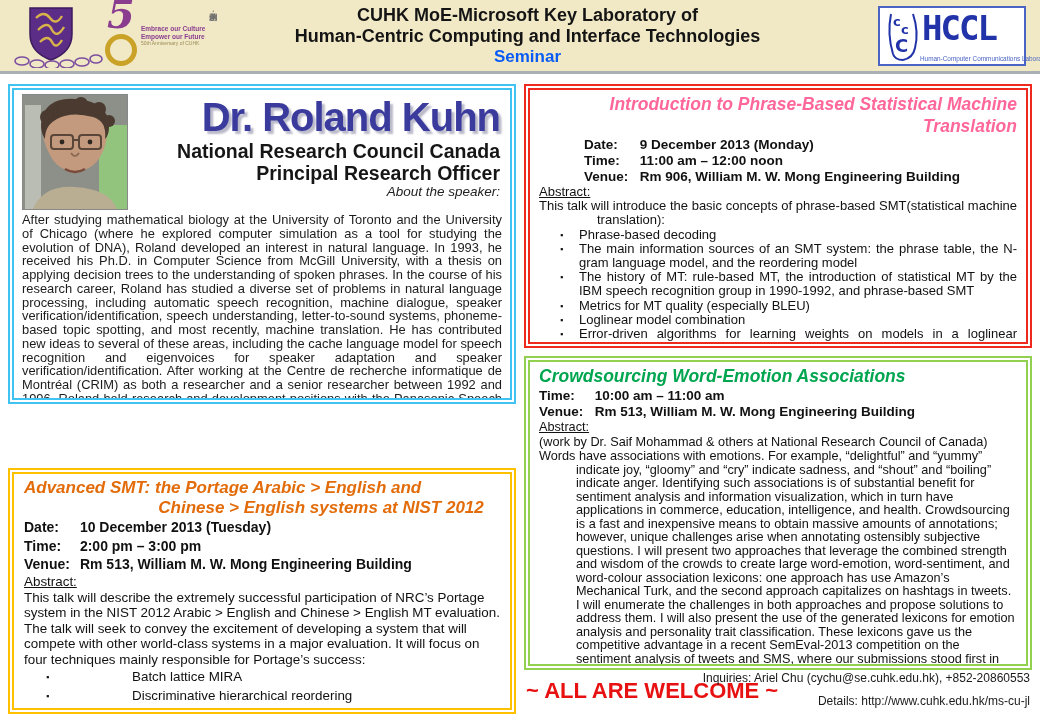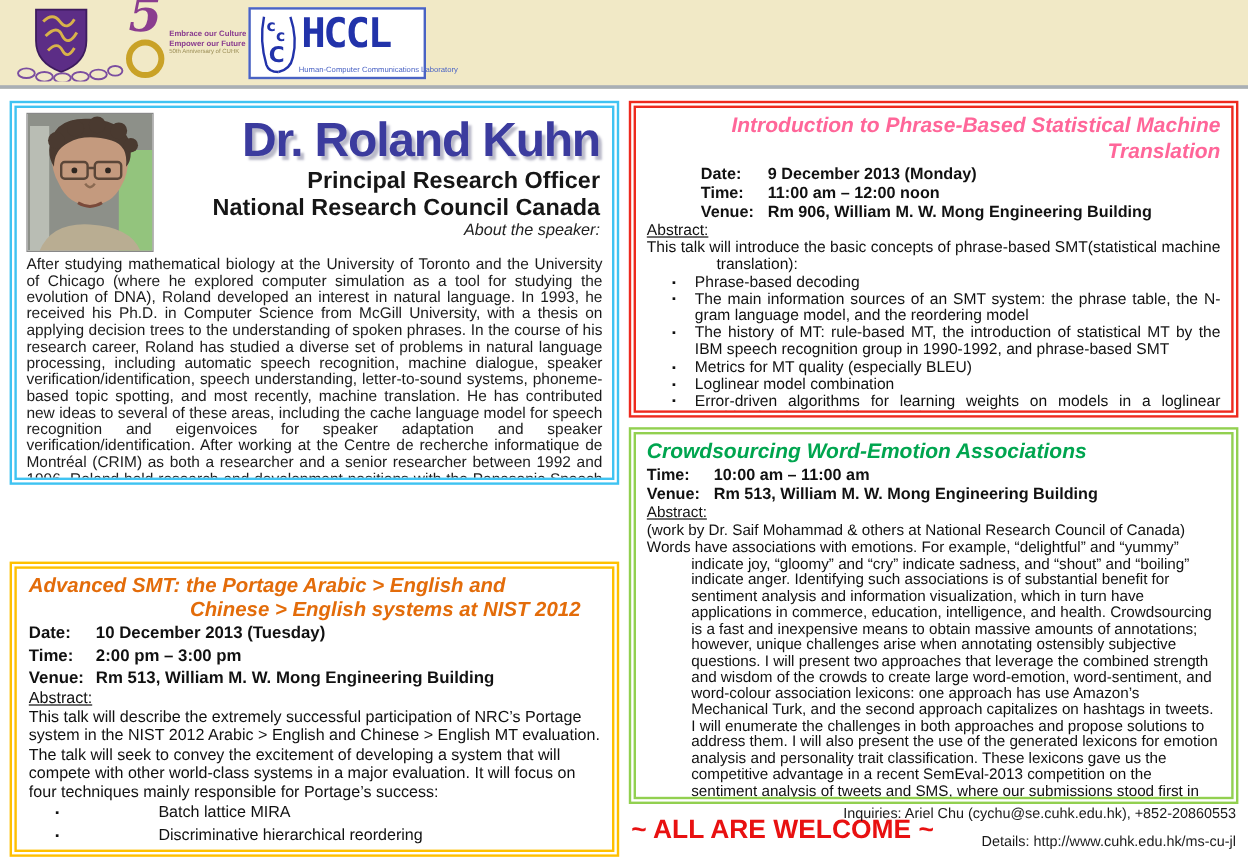--- a/index.html
+++ b/index.html
@@ -107,20 +107,25 @@
   <div class="logo-50">
     <span class="fifty-glyph"><span>5</span><span class="fifty-zero"></span></span>
     <span class="fifty-text">
       <div class="p">Embrace our Culture</div>
       <div class="p">Empower our Future</div>
       <div class="g">50th Anniversary of CUHK</div>
     </span>
     <span class="fifty-cn">傳承・開創</span>
   </div>
 
+  <div class="header-title">
+    <div class="t">CUHK MoE-Microsoft Key Laboratory of</div>
+    <div class="t">Human-Centric Computing and Interface Technologies</div>
+    <div class="s">Seminar</div>
+  </div>
 
   <div class="logo-hccl">
     <svg class="hccl-face" width="40" height="54" viewBox="0 0 40 54">
       <path d="M8 4 q-4 20 2 40 q2 6 10 6" fill="none" stroke="#2233aa" stroke-width="2"></path>
       <path d="M30 4 q6 18 2 34 q-2 10 -12 12" fill="none" stroke="#2233aa" stroke-width="2"></path>
       <text x="10" y="16" font-size="13" font-weight="bold" fill="#2233aa" font-family="DejaVu Sans, sans-serif">c</text>
       <text x="18" y="24" font-size="13" font-weight="bold" fill="#2233aa" font-family="DejaVu Sans, sans-serif">c</text>
       <text x="12" y="42" font-size="18" font-weight="bold" fill="#2233aa" font-family="DejaVu Sans, sans-serif">C</text>
     </svg>
     <div class="hccl-word">HCCL</div>
@@ -145,22 +150,22 @@
       <rect x="56" y="40" width="22" height="14" rx="3" fill="none" stroke="#5a4638" stroke-width="2"></rect>
       <line x1="50" y1="45" x2="56" y2="45" stroke="#5a4638" stroke-width="2"></line>
       <circle cx="39" cy="47" r="2.4" fill="#2e2620"></circle>
         <circle cx="67" cy="47" r="2.4" fill="#2e2620"></circle>
       <path d="M48 58 q4 6 8 0" fill="none" stroke="#8a6a52" stroke-width="2"></path>
       <path d="M42 74 q10 6 20 0" fill="none" stroke="#7a4a3a" stroke-width="2.5"></path>
       <path d="M10 114 q10 -24 42 -22 q34 2 42 22z" fill="#b9ad92"></path>
     </svg>
     <div class="spk-names">
       <div class="spk-name">Dr. Roland Kuhn</div>
+      <div class="spk-role">National Research Council Canada</div>
       <div class="spk-role">Principal Research Officer</div>
-      <div class="spk-role">National Research Council Canada</div>
       <div class="spk-about">About the speaker:</div>
     </div>
   </div>
   <div class="spk-bio">After studying mathematical biology at the University of Toronto and the University of Chicago (where he explored computer simulation as a tool for studying the evolution of DNA), Roland developed an interest in natural language. In 1993, he received his Ph.D. in Computer Science from McGill University, with a thesis on applying decision trees to the understanding of spoken phrases. In the course of his research career, Roland has studied a diverse set of problems in natural language processing, including automatic speech recognition, machine dialogue, speaker verification/identification, speech understanding, letter-to-sound systems, phoneme-based topic spotting, and most recently, machine translation. He has contributed new ideas to several of these areas, including the cache language model for speech recognition and eigenvoices for speaker adaptation and speaker verification/identification. After working at the Centre de recherche informatique de Montréal (CRIM) as both a researcher and a senior researcher between 1992 and 1996, Roland held research and development positions with the Panasonic Speech Technology Laboratory in Santa Barbara, California (October 1996 to June 2004). He joined the National Research Council of Canada (NRC) in 2004. A citizen of Canada and Germany, Roland holds 30 US patents. He was a member of the IEEE Speech Technical Committee from 2002-2004 and he is a frequent reviewer and sometimes editor for journal and conference articles in the areas of machine translation and speech recognition.</div>
 </div>
 
 <div class="box bd-gold adv-box">
   <div class="talk-title c-orange">Advanced SMT:  the Portage Arabic &gt; English and</div>
   <div class="talk-title c-orange adv-title2">Chinese &gt;  English systems at NIST 2012</div>
   <div class="meta"><span class="label">Date:</span> <span>10 December 2013 (Tuesday)</span></div>

